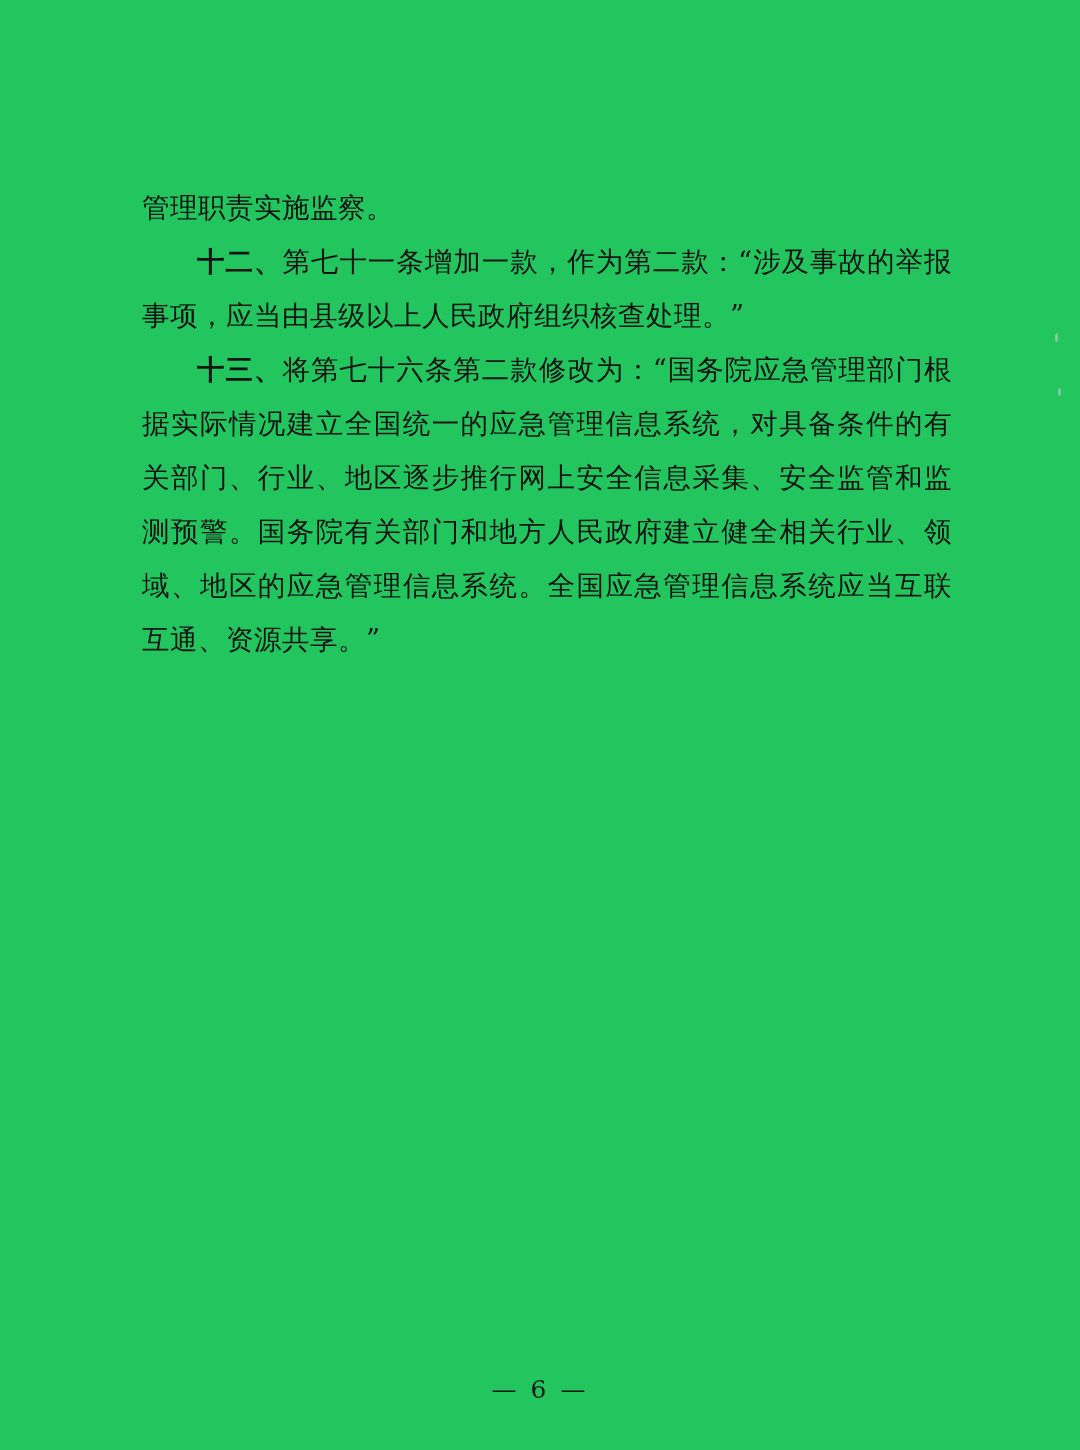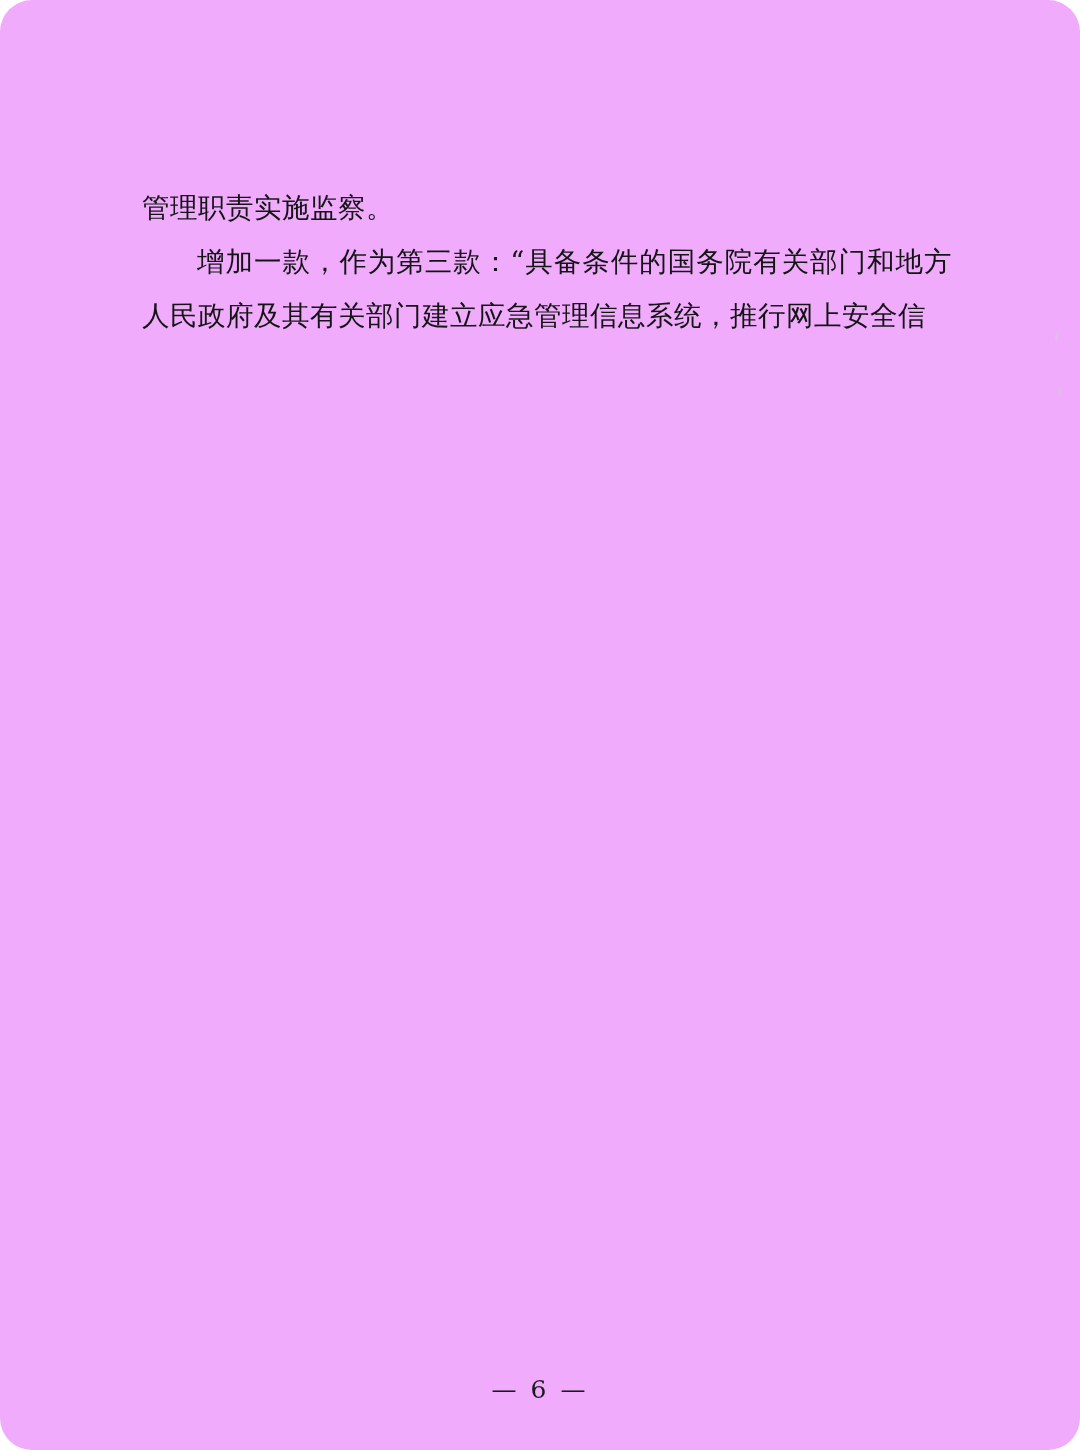--- a/index.html
+++ b/index.html
@@ -13,22 +13,21 @@
     position: relative;
     font-family: "DejaVu Serif", "Liberation Serif", serif;
     color: #111111;
     overflow: hidden;
   }
 
   
   .page {
     position: absolute;
     inset: 0;
-    background: #f0abfc;
-    border-radius: 32px;
+    background: #22c55e;
   }
 
   .page-inner {
     position: absolute;
     left: 142px;
     top: 180px;
     width: 810px;
   }
 
   .para {
@@ -80,22 +79,25 @@
 
   <div class="page-inner">
 
     <p class="para">
       <span>管理职责实施监察。</span>
     </p>
 
 
 
 
-
+    <p class="para indent">
+      <span class="lead">十二、</span><span>第七十一条增加一款，作为第二款：“涉及事故的举报事项，应当由县级以上人民政府组织核查处理。”</span>
+    </p>
 
     <p class="para indent">
-      <span>增加一款，作为第三款：“具备条件的国务院有关部门和地方人民政府及其有关部门建立应急管理信息系统，推行网上安全信</span>
+      <span class="lead">十三、</span><span>将第七十六条第二款修改为：“国务院应急管理部门根据实际情况建立全国统一的应急管理信息系统，对具备条件的有关部门、行业、地区逐步推行网上安全信息采集、安全监管和监测预警。国务院有关部门和地方人民政府建立健全相关行业、领域、地区的应急管理信息系统。全国应急管理信息系统应当互联互通、资源共享。”</span>
     </p>
+
 
   </div>
 
   <div class="footer">— 6 —</div>
 </div>
 
 </body></html>

